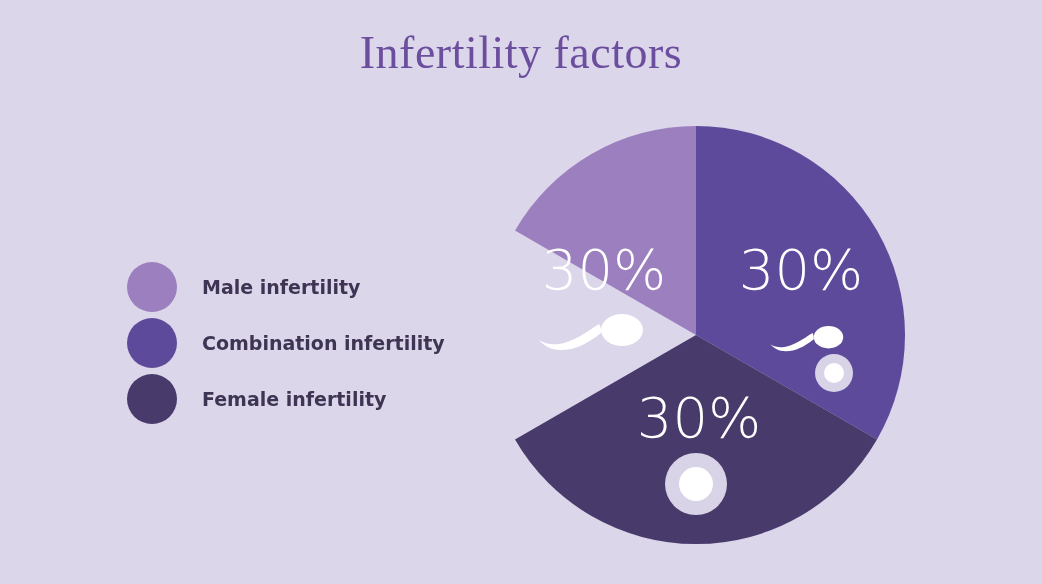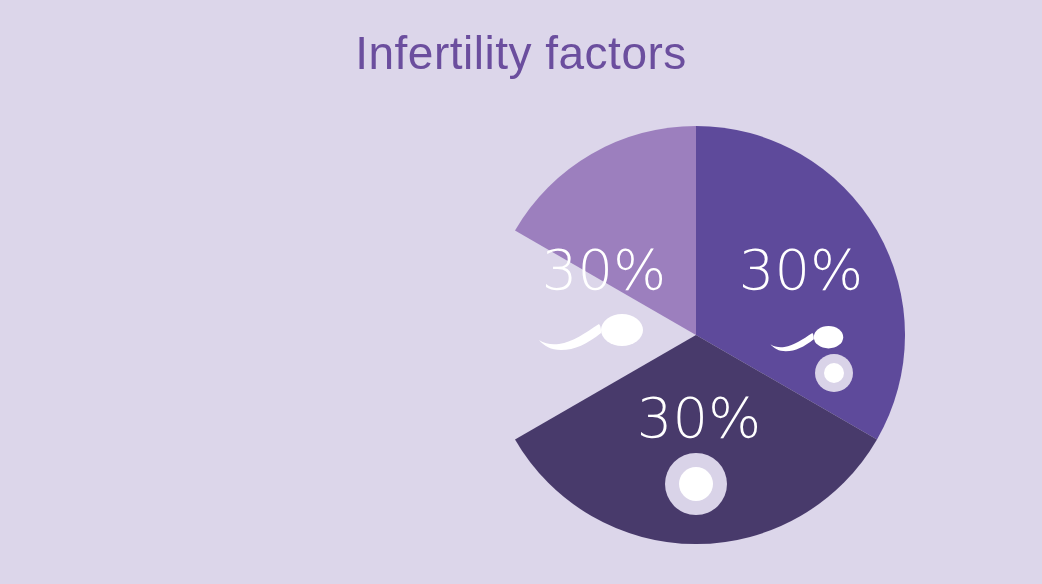--- a/index.html
+++ b/index.html
@@ -25,21 +25,21 @@
   #page-title {
     position: absolute;
     left: 0;
     top: 26px;
     width: 1042px;
     text-align: center;
     font-size: 46px;
     font-weight: 400;
     letter-spacing: 0.5px;
     color: #6b4e9e;
-    font-family: Liberation Sans, sans-serif;
+    font-family: Liberation Serif, serif;
   }
 
   
   #legend {
     position: absolute;
     left: 127px;
     top: 259px;
     width: 360px;
   }
   .legend-row {
@@ -86,20 +86,38 @@
     dominant-baseline: middle;
   }
 </style>
 </head>
 <body>
 
 <div id="canvas">
 
   <div id="page-title">Infertility factors</div>
 
+  <div id="legend">
+
+    <div class="legend-row">
+      <span class="legend-swatch" style="background:#9c7fbe"></span>
+      <span class="legend-label">Male infertility</span>
+    </div>
+
+    <div class="legend-row">
+      <span class="legend-swatch" style="background:#5e4a9b"></span>
+      <span class="legend-label">Combination infertility</span>
+    </div>
+
+    <div class="legend-row">
+      <span class="legend-swatch" style="background:#483a6b"></span>
+      <span class="legend-label">Female infertility</span>
+    </div>
+
+  </div>
 
   <div id="pie-chart">
     <svg id="pie-svg" viewBox="0 0 418 418" xmlns="http://www.w3.org/2000/svg">
 
       <path fill="#9c7fbe" d="M 209 209 L 28.0 104.5 A 209 209 0 0 1 209 0 Z"></path>
 
       <path fill="#5e4a9b" d="M 209 209 L 209 0 A 209 209 0 0 1 390.0 313.5 Z"></path>
 
       <path fill="#483a6b" d="M 209 209 L 390.0 313.5 A 209 209 0 0 1 28.0 313.5 Z"></path>
 

